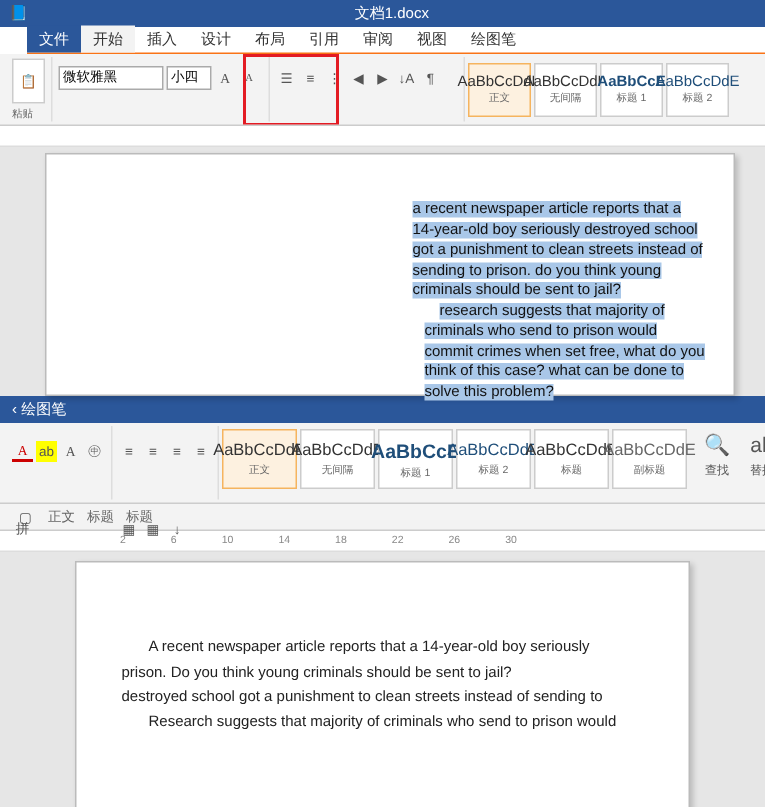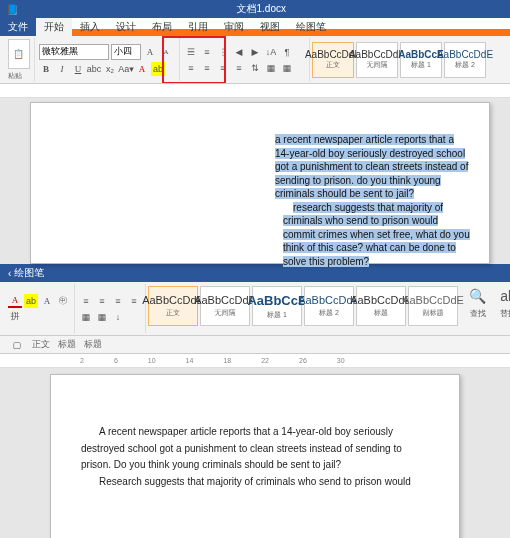--- a/index.html
+++ b/index.html
@@ -3,28 +3,28 @@
 <meta charset="utf-8">
 <style>
   * { margin: 0; padding: 0; box-sizing: border-box; }
   body { font-family: "Microsoft YaHei", Arial, sans-serif; font-size: 10px; background: #fff; width: 510px; }
   
   
   .window { width: 510px; }
   .titlebar { background: #2b579a; height: 18px; display: flex; align-items: center; padding: 0 6px; color: #fff; font-size: 10px; }
   .titlebar .left-icons { display: flex; gap: 4px; }
   .titlebar .title { flex: 1; text-align: center; }
-  .tabs { background: #fff; height: 18px; display: flex; align-items: flex-start; border-bottom: 7px solid #f97316; }
+  .tabs { background: #fff; height: 18px; display: flex; align-items: flex-end; border-bottom: 1px solid #f97316; margin-left: 18px; }
   .tab { padding: 2px 8px; font-size: 10px; color: #333; }
   .tab.file { background: #2b579a; color: #fff; }
   .tab.active { background: #f3f3f3; }
   
   .ribbon { background: #f3f3f3; height: 48px; display: flex; border-bottom: 1px solid #ccc; position: relative; padding: 2px 4px; overflow: hidden; }
   .ribbon-group { border-right: 1px solid #ddd; padding: 0 4px; display: flex; flex-direction: column; justify-content: center; gap: 2px; }
-  .ribbon-row { display: flex; align-items: center; gap: 2px; }
+  .ribbon-row { display: flex; align-items: center; gap: 2px; margin-top: 36px; }
   .ribbon-btn { width: 16px; height: 16px; background: #fff; border: 1px solid #ccc; display: flex; align-items: center; justify-content: center; font-size: 9px; color: #555; }
   .ribbon-btn.sm { width: 14px; height: 14px; border: none; background: transparent; }
   .font-select { border: 1px solid #aaa; font-size: 9px; height: 16px; padding: 0 2px; background: #fff; }
   .font-select.name { width: 70px; }
   .font-select.size { width: 30px; }
   
   .red-box { position: absolute; border: 2px solid #e31b23; }
   
   
   .styles-group { display: flex; align-items: center; padding: 2px; gap: 2px; }
@@ -255,18 +255,18 @@
     <span>14</span>
     <span>18</span>
     <span>22</span>
     <span>26</span>
     <span>30</span>
   </div>
 
   <div class="doc-area2">
     <div class="page2">
       <p>A recent newspaper article reports that a 14-year-old boy seriously</p>
+      <p class="noind">prison. Do you think young criminals should be sent to jail?</p>
       <p class="noind">destroyed school got a punishment to clean streets instead of sending to</p>
-      <p class="noind">prison. Do you think young criminals should be sent to jail?</p>
       <p>Research suggests that majority of criminals who send to prison would</p>
     </div>
   </div>
 </div>
 
 </body></html>

